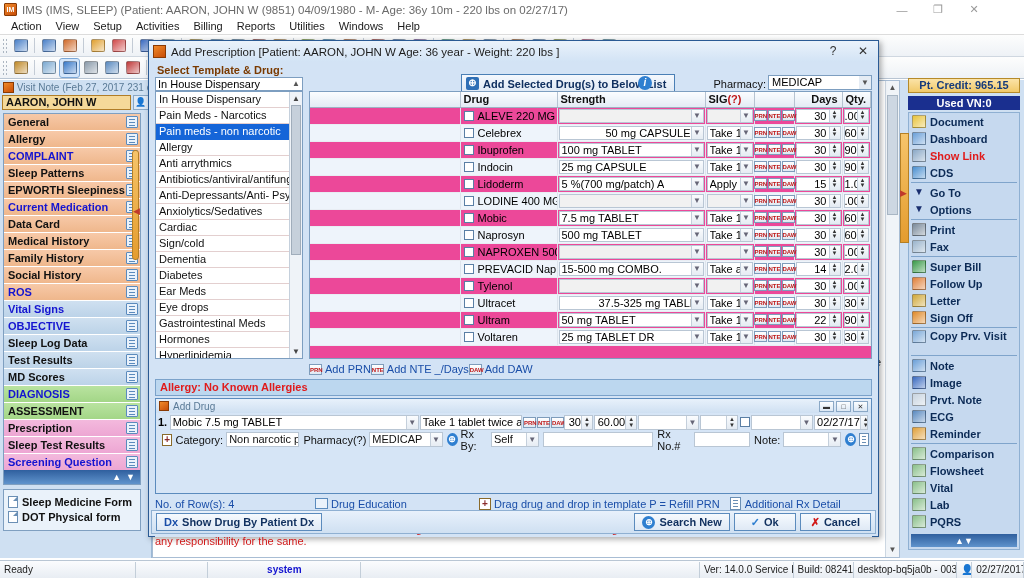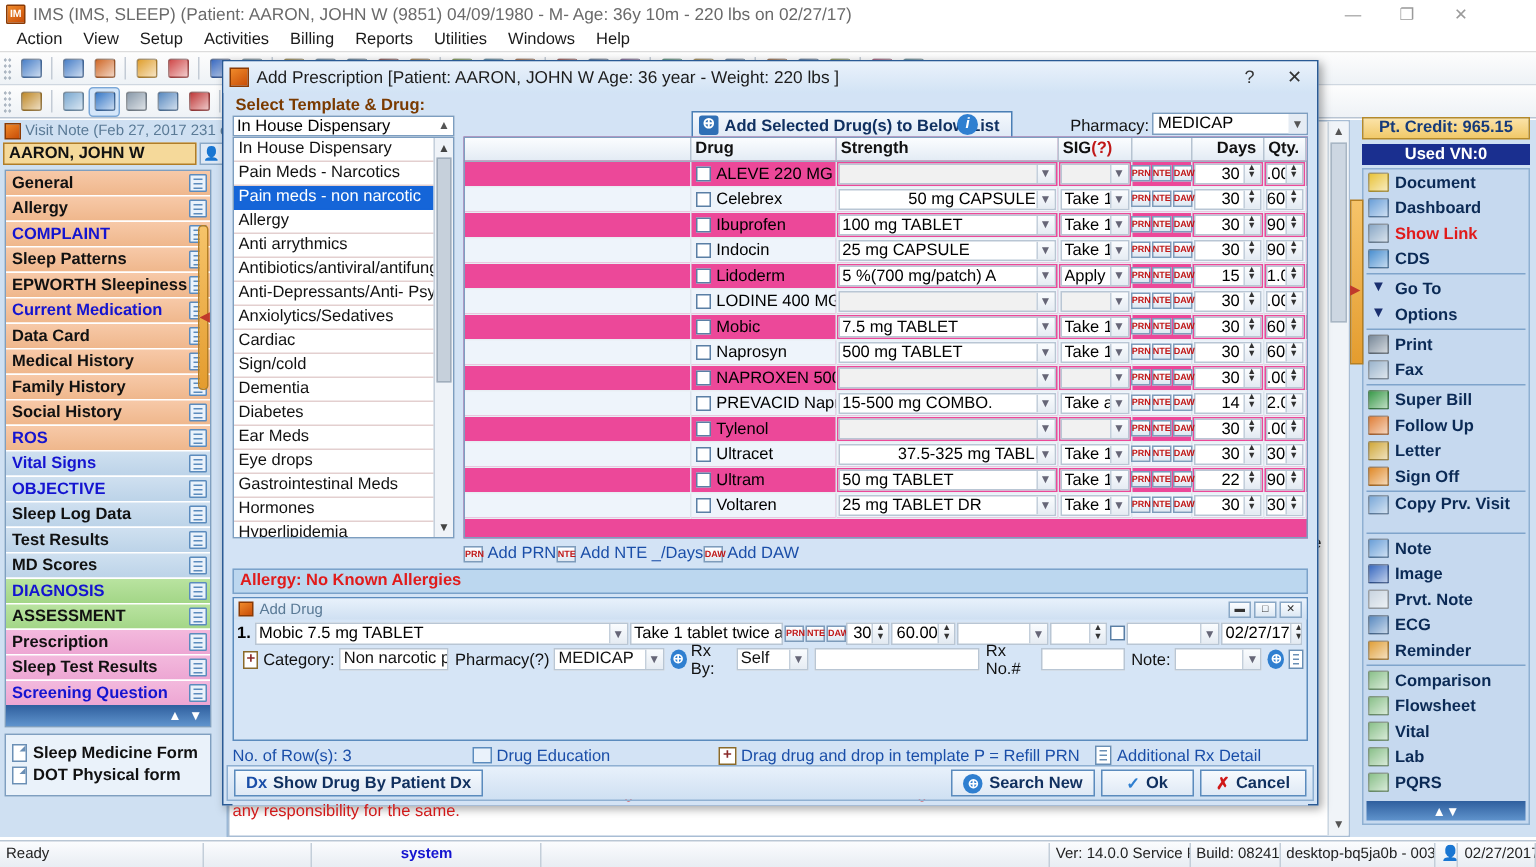--- a/index.html
+++ b/index.html
@@ -1509,21 +1509,21 @@
           <span></span>
           <span class="arr">▼</span>
         </div>
         <span class="bluecirc">⊕</span>
         <span class="docicon"></span>
       </div>
     </div>
 
     <div class="infoarea">
       <div class="info-l1">
-        <span style="width:160px">No. of Row(s): 3</span>
+        <span style="width:160px">No. of Row(s): 4</span>
         <span style="width:13px;height:11px;background:#eaf2fb;border:1px solid #5b8bbd;margin-right:3px"></span>
         <span style="width:148px">Drug Education</span>
         <span class="plusbox" style="margin-right:3px">+</span>
         <span style="margin-right:10px">Drag drug and drop in template  P = Refill PRN</span>
         <span class="docicon" style="margin-right:4px"></span>
         <span>Additional Rx Detail</span>
       </div>
       <div class="info-l2">
         <span style="flex:1">CD/SI : Compound Drug/Supply Item Drug.Selected option will go in the eRx message.</span>
         <span class="link" style="margin-right:10px">Dosage Calculator</span>

